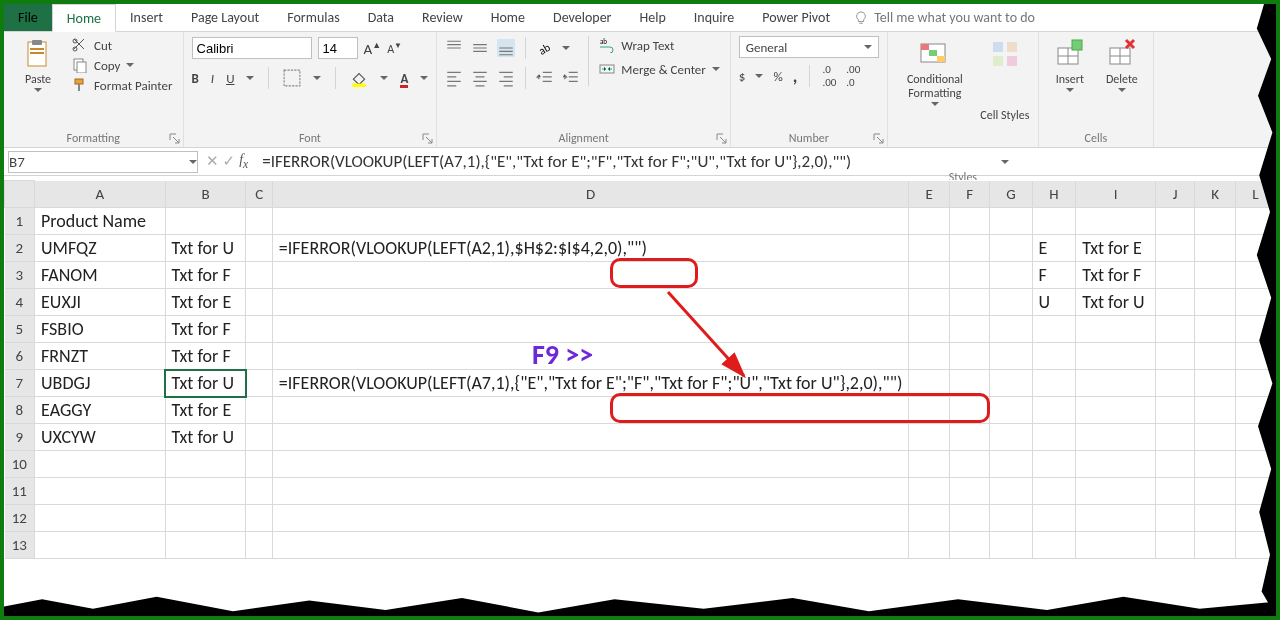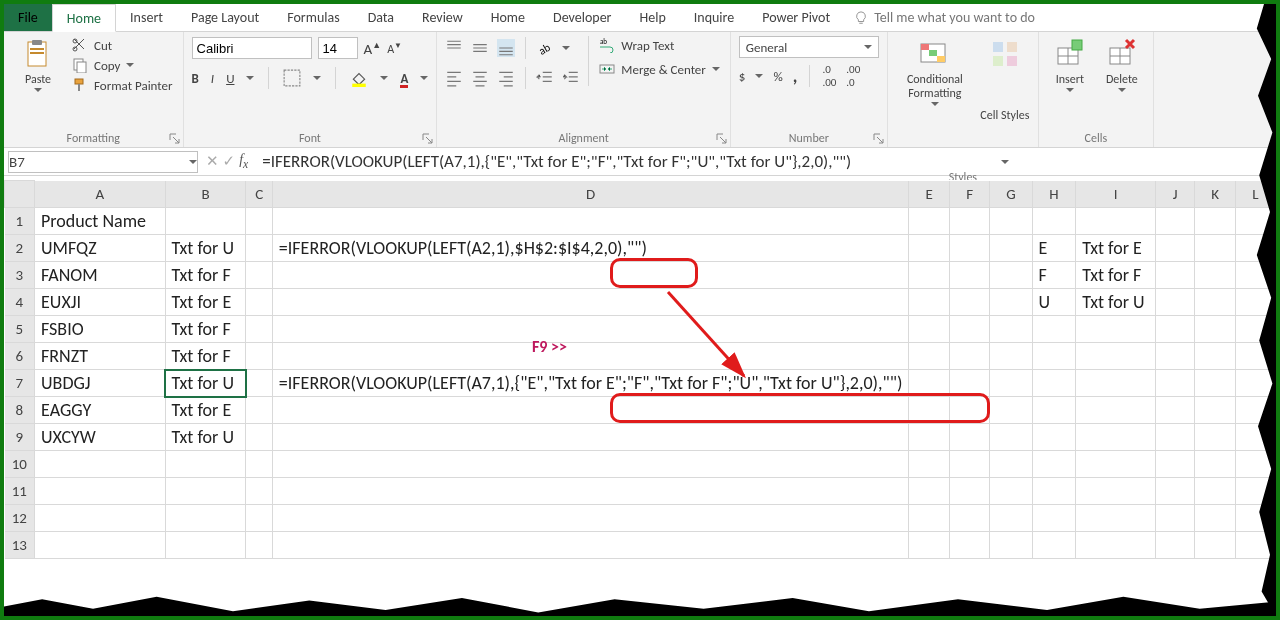--- a/index.html
+++ b/index.html
@@ -54,21 +54,21 @@
   col.G { width:92px; } col.H { width:92px; } col.I { width:92px; }
   col.J { width:92px; } col.K { width:92px; } col.L { width:92px; }
   td.sel { outline:2px solid #1e7145; outline-offset:-1px; background:#fff; }
   th.active-hdr { background:#d4e5d4; }
   td.yellow { background:#ffff00; }
   td.overflow { overflow:visible; }
   td.overflow span { position:relative; white-space:nowrap; }
 
   
   .ann { position:absolute; border:3px solid #e01b1b; border-radius:10px; pointer-events:none; }
-  .ann-text { position:absolute; color:#be185d; font-weight:bold; font-family: Calibri, sans-serif; font-size:16px; pointer-events:none; }
+  .ann-text { position:absolute; color:#6d28d9; font-weight:bold; font-family: Calibri, sans-serif; font-size:28px; pointer-events:none; }
   svg.arrow-svg { position:absolute; left:0; top:0; pointer-events:none; }
   .torn-bottom { position:absolute; left:0; right:0; bottom:0; height:24px; background:#000; clip-path: polygon(0 60%, 3% 30%, 7% 70%, 12% 20%, 18% 80%, 24% 35%, 30% 75%, 36% 25%, 42% 85%, 48% 30%, 55% 70%, 62% 25%, 68% 80%, 75% 30%, 82% 75%, 88% 20%, 94% 70%, 100% 40%, 100% 100%, 0 100%); }
   .torn-right { position:absolute; top:0; bottom:0; right:0; width:24px; background:#000; clip-path: polygon(50% 0, 20% 4%, 80% 9%, 25% 15%, 85% 21%, 30% 28%, 75% 34%, 20% 41%, 80% 48%, 30% 55%, 85% 62%, 25% 69%, 80% 76%, 30% 83%, 75% 90%, 40% 96%, 100% 100%, 100% 0); }
 </style>
 </head>
 <body>
 
 <div class="tabs">
   <div class="tab file">File</div>
   <div class="tab active">Home</div>

